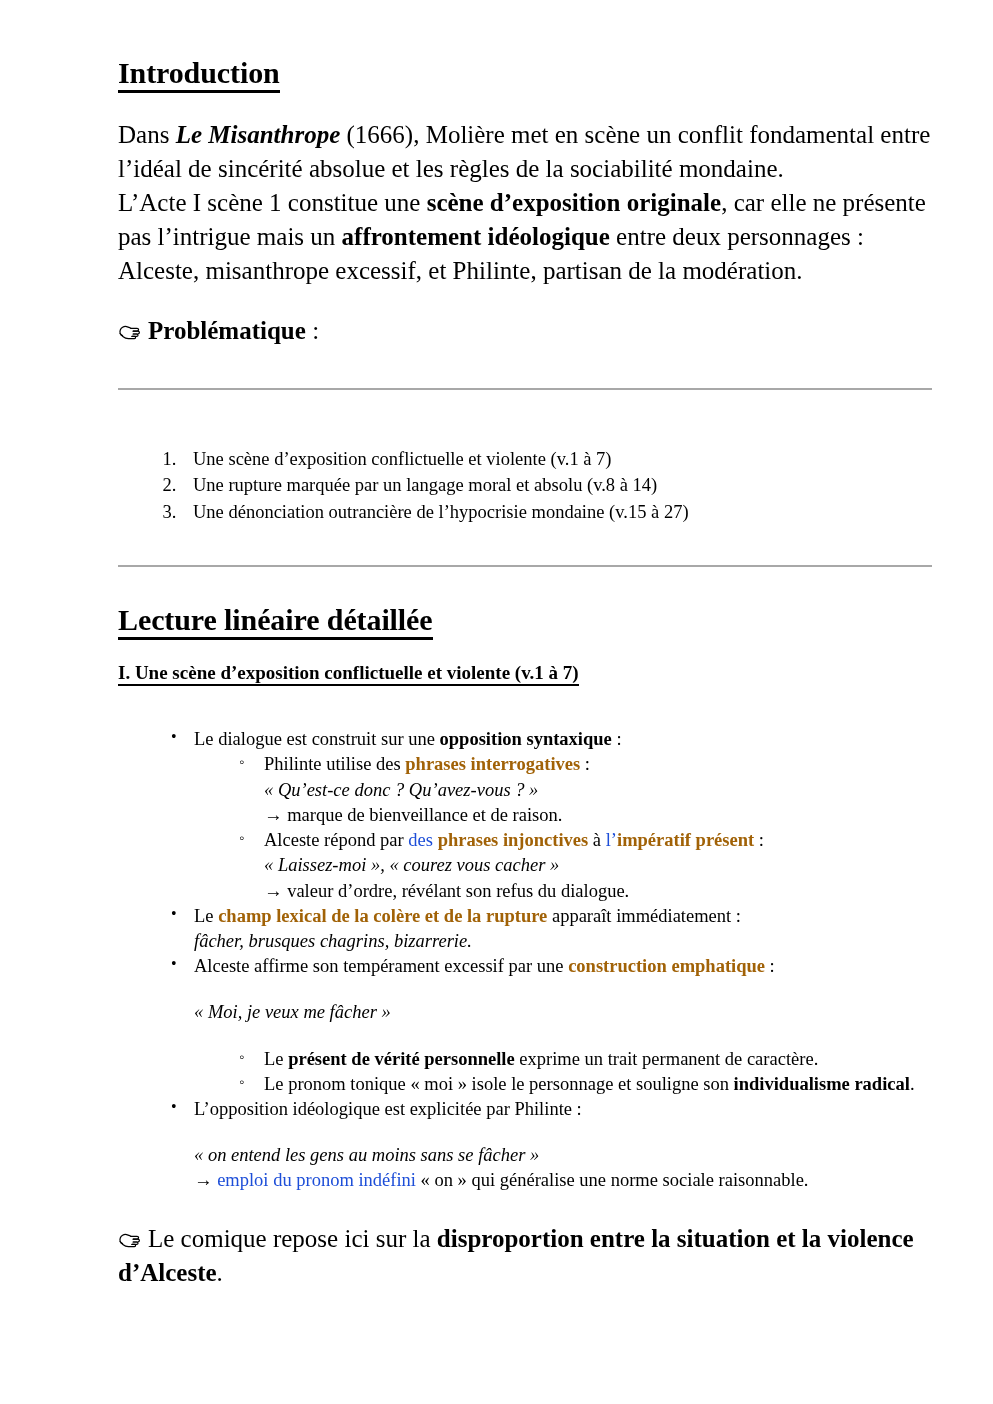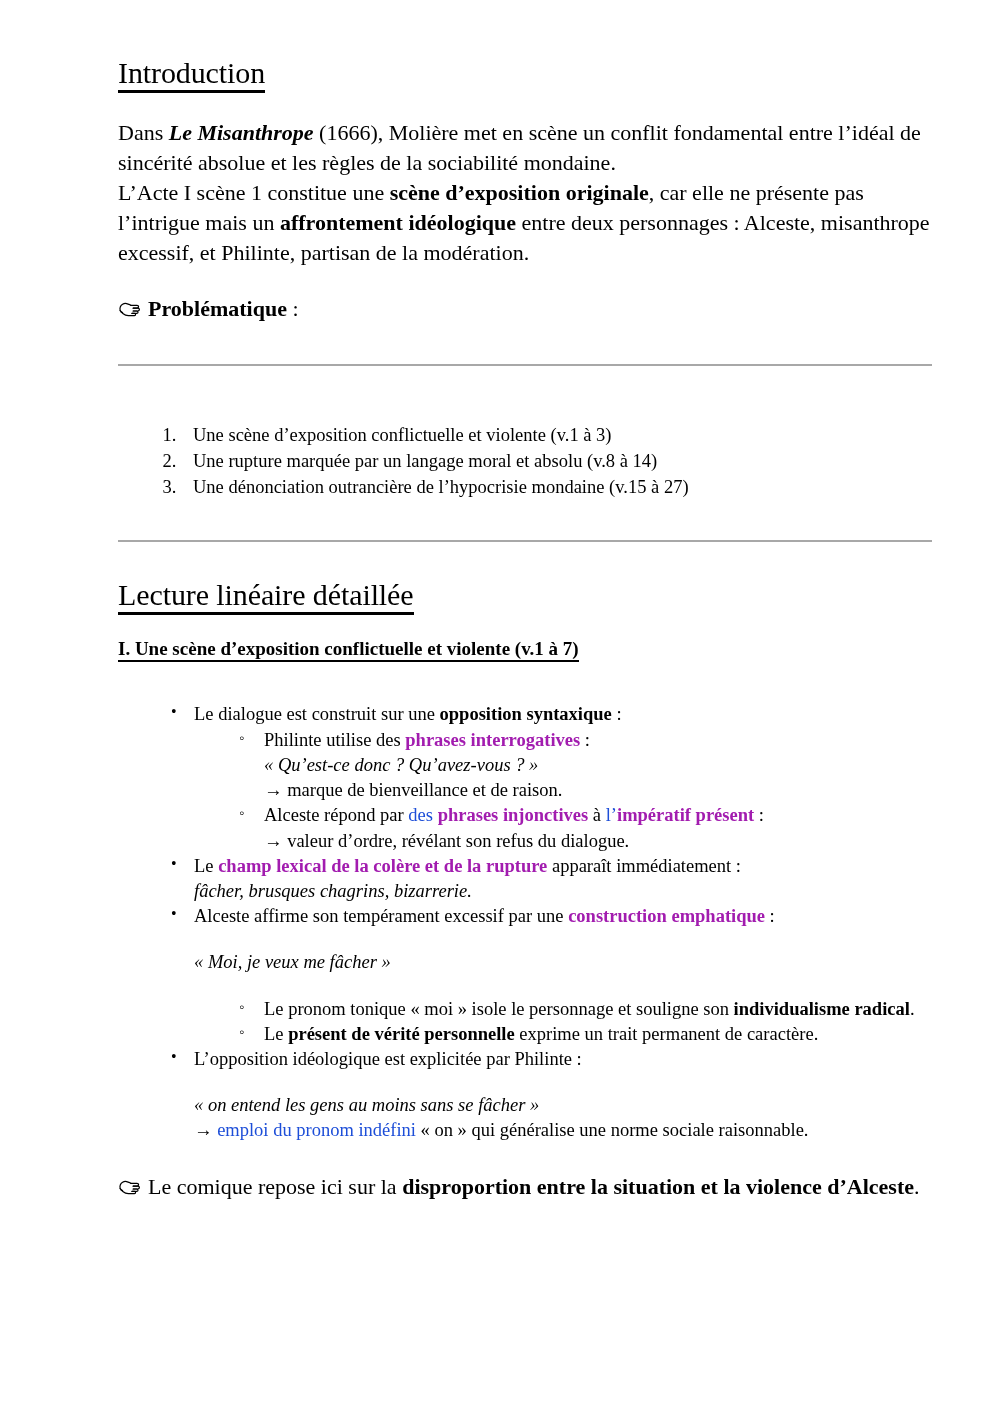--- a/index.html
+++ b/index.html
@@ -19,21 +19,21 @@
     position: absolute;
     left: 0; top: 0;
     width: 993px;
     height: 1404px;
     box-sizing: border-box;
     padding: 56px 61px 0 118px;
   }
   
   h1.doc-h1 {
     font-size: 30px;
-    font-weight: normal;
+    font-weight: bold;
     margin: 0;
     padding: 0;
     line-height: 1.12;
     letter-spacing: -0.1px;
   }
   h1.doc-h1 .u { border-bottom: 3px solid #000; padding-bottom: 1px; }
   h2.doc-h2 {
     font-size: 21px;
     font-weight: bold;
     margin: 0;
@@ -44,31 +44,31 @@
   h3.doc-h3 {
     font-size: 19px;
     font-weight: bold;
     margin: 0;
     padding: 0;
     line-height: 1.15;
   }
   h3.doc-h3 .u { border-bottom: 2px solid #000; padding-bottom: 1px; text-align: center; }
   
   p.body {
-    font-size: 22px;
+    font-size: 25px;
     line-height: 1.365;
     margin: 0;
     padding: 0;
     text-align: left;
   }
   .b { font-weight: bold; }
   .i { font-style: italic; }
   .bi { font-weight: bold; font-style: italic; }
   .green { color: #1d4ed8; }
-  .green-b { color: #a21caf; font-weight: bold; }
+  .green-b { color: #a16207; font-weight: bold; }
   
   hr.sep {
     border: none;
     border-top: 2px solid #a8a8a8;
     margin: 0;
     width: 814px;
     height: 0;
   }
   
   ol.numlist {
@@ -172,21 +172,21 @@
   <div class="spacer-40"></div>
 
   <hr class="sep">
 
   <div class="spacer-32"></div>
 
 
   <div class="spacer-24"></div>
 
   <ol class="numlist">
-    <li>Une scène d’exposition conflictuelle et violente (v.1 à 3)</li>
+    <li>Une scène d’exposition conflictuelle et violente (v.1 à 7)</li>
     <li>Une rupture marquée par un langage moral et absolu (v.8 à 14)</li>
     <li>Une dénonciation outrancière de l’hypocrisie mondaine (v.15 à 27)</li>
   </ol>
 
   <div class="spacer-40"></div>
 
   <hr class="sep">
 
   <div class="spacer-36"></div>
 
@@ -207,38 +207,39 @@
       <span>Le dialogue est construit sur une </span><span class="b">opposition syntaxique</span><span> :</span>
 
       <ul class="sub">
         <li>
           <span>Philinte utilise des </span><span class="green-b">phrases interrogatives</span><span> :</span>
           <div class="subline i">« Qu’est-ce donc ? Qu’avez-vous ? »</div>
           <div class="subline">→ marque de bienveillance et de raison.</div>
         </li>
         <li>
           <span>Alceste répond par </span><span class="green">des </span><span class="green-b">phrases injonctives</span><span> à </span><span class="green">l’</span><span class="green-b">impératif présent</span><span> :</span>
+          <div class="subline i">« Laissez-moi », « courez vous cacher »</div>
           <div class="subline">→ valeur d’ordre, révélant son refus du dialogue.</div>
         </li>
       </ul>
     </li>
 
     <li>
       <span>Le </span><span class="green-b">champ lexical de la colère et de la rupture</span><span> apparaît immédiatement :</span>
       <div class="subline i" style="padding-left:0">fâcher, brusques chagrins, bizarrerie.</div>
     </li>
 
     <li>
       <span>Alceste affirme son tempérament excessif par une </span><span class="green-b">construction emphatique</span><span> :</span>
       <div class="spacer-20"></div>
       <div class="subline i">« Moi, je veux me fâcher »</div>
       <div class="spacer-22"></div>
       <ul class="sub">
+        <li><span>Le </span><span class="b">présent de vérité personnelle</span><span> exprime un trait permanent de caractère.</span></li>
         <li><span>Le pronom tonique « moi » isole le personnage et souligne son </span><span class="b">individualisme radical</span><span>.</span></li>
-        <li><span>Le </span><span class="b">présent de vérité personnelle</span><span> exprime un trait permanent de caractère.</span></li>
       </ul>
     </li>
 
     <li>
       <span>L’opposition idéologique est explicitée par Philinte :</span>
       <div class="spacer-20"></div>
       <div class="subline i">« on entend les gens au moins sans se fâcher »</div>
       <div class="subline"><span>→ </span><span class="green">emploi du pronom indéfini</span><span> « on » qui généralise une norme sociale raisonnable.</span></div>
     </li>
 

